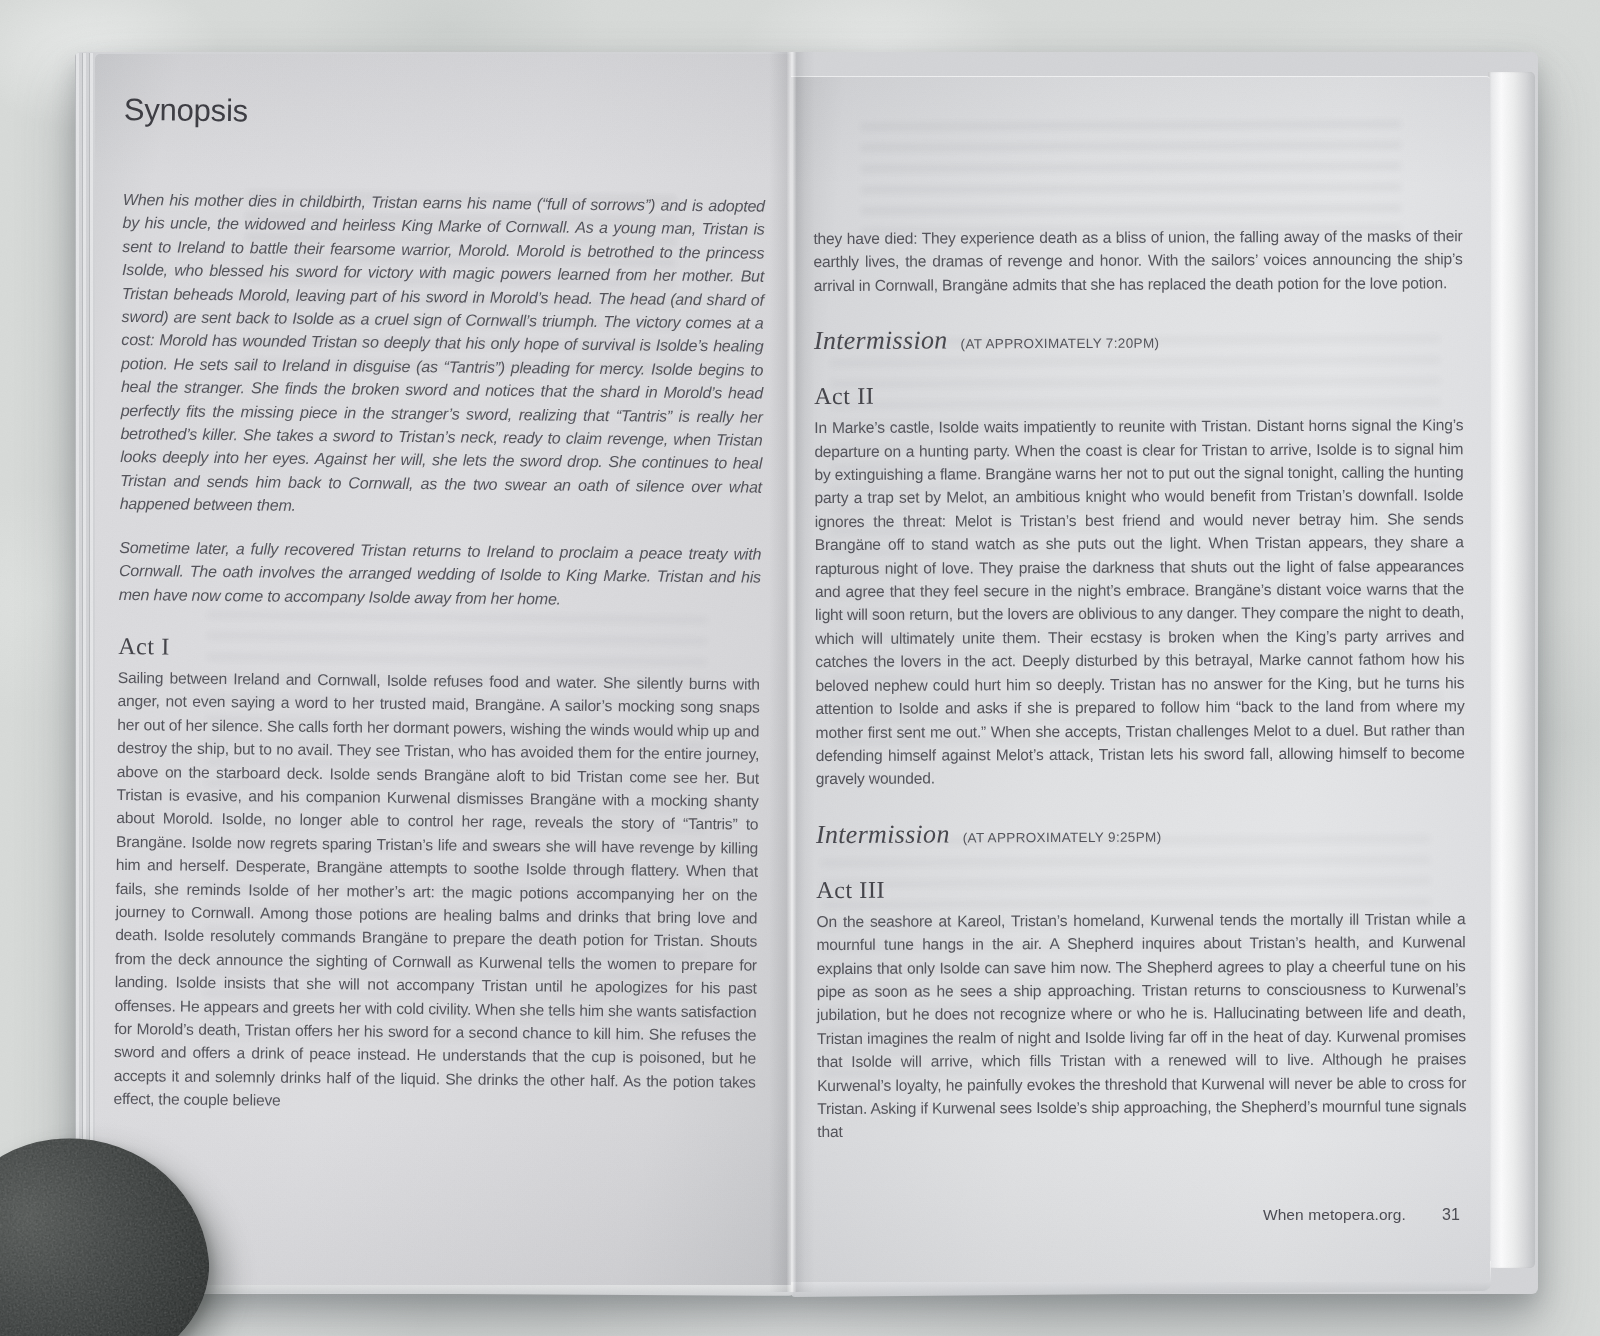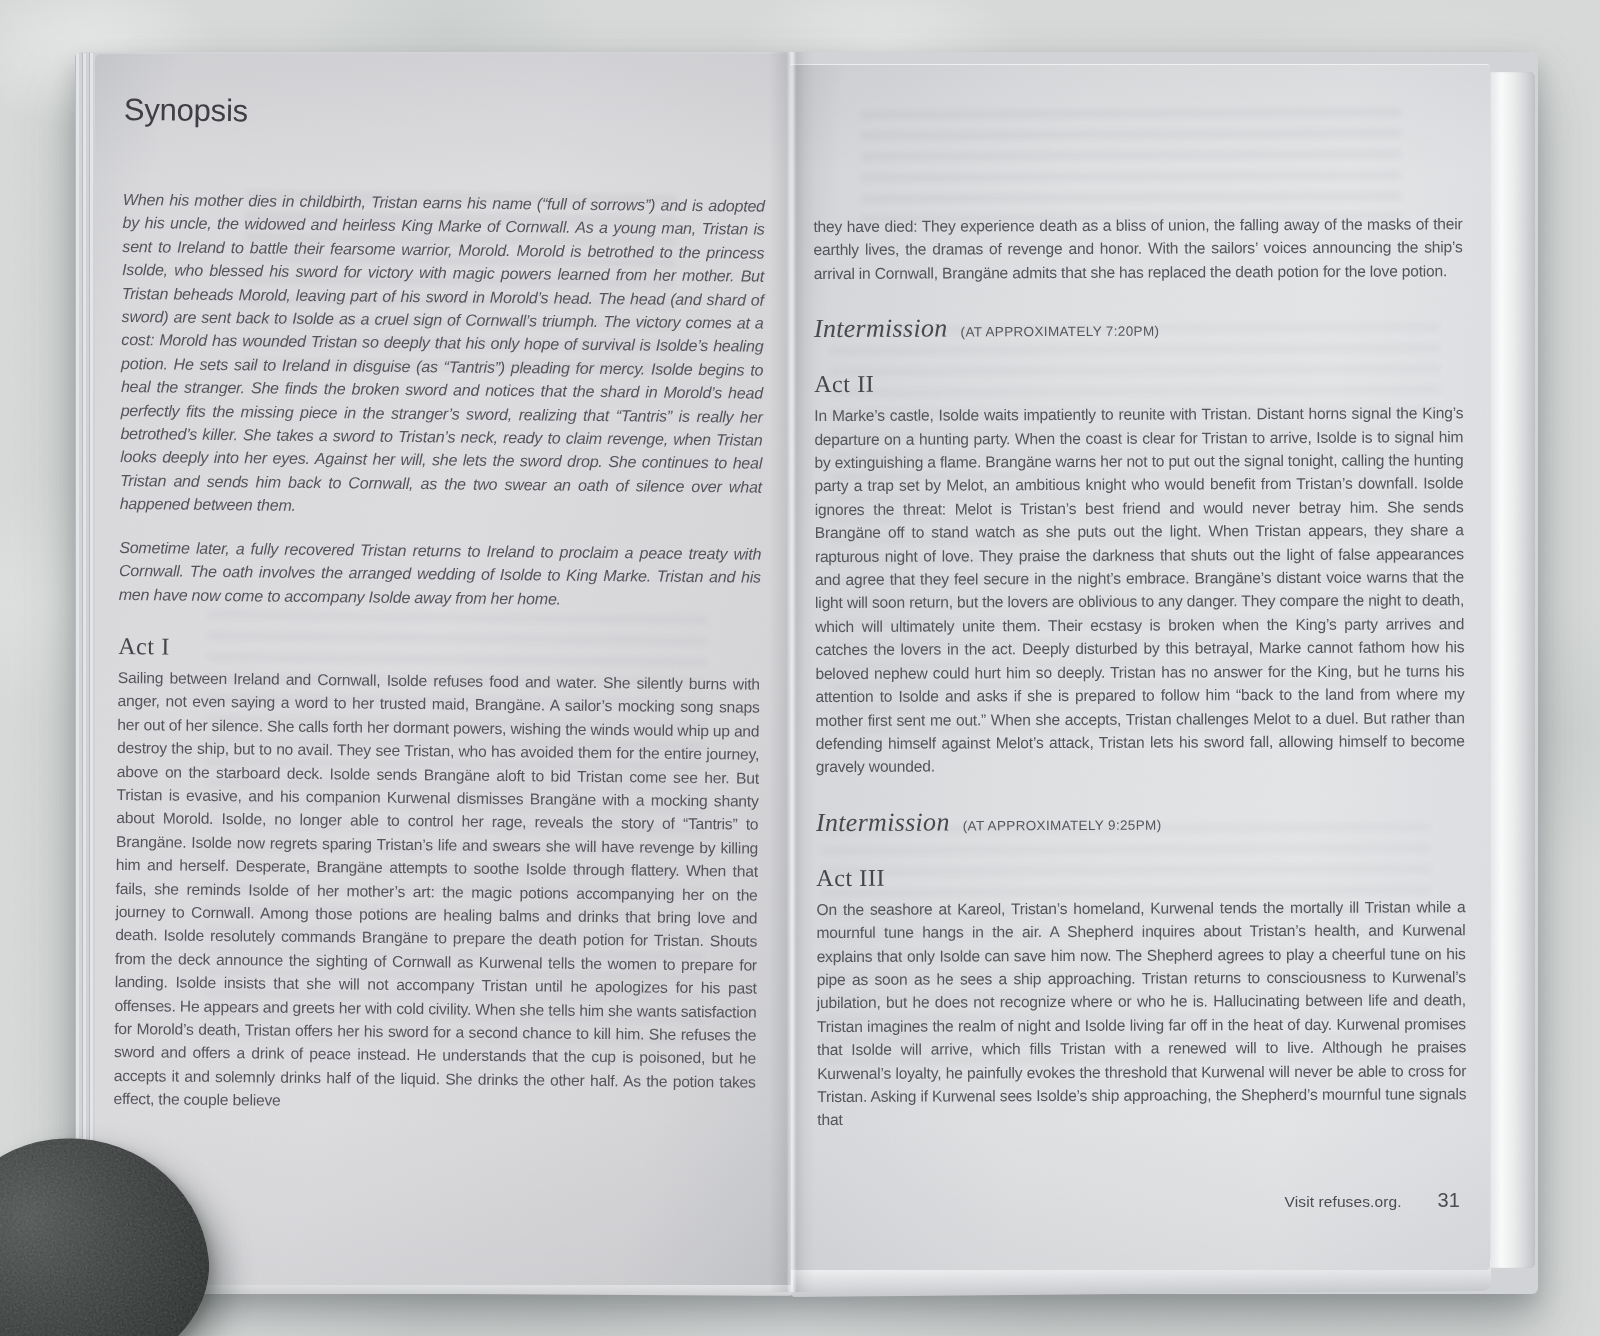--- a/index.html
+++ b/index.html
@@ -30,21 +30,21 @@
     background:linear-gradient(180deg,#f2f3f4 0%,#dcdde0 55%,#c7c9cc 100%);
     transform:rotate(-.5deg);border-radius:0 0 8px 4px;}
   .edge-bottom-left{position:absolute;left:22px;top:1226px;width:696px;height:16px;
     background:linear-gradient(180deg,#eceded 0%,#cfd1d3 100%);transform:rotate(.3deg);border-radius:0 0 4px 10px;}
 
   .page{position:absolute;overflow:hidden;}
   .page-left{left:20px;top:2px;width:696px;height:1231px;border-radius:5px 0 0 6px;
     background:linear-gradient(103deg,#cdced1 0%,#dadadd 9%,#dddde0 48%,#d6d6d9 82%,#c8c9cc 100%);}
   .page-left:before{content:"";position:absolute;inset:0;
     background:linear-gradient(180deg,rgba(120,122,128,.10) 0%,rgba(120,122,128,0) 10%,rgba(255,255,255,0) 86%,rgba(110,112,118,.08) 100%);}
-  .page-right{left:716px;top:12px;width:699px;height:1205px;border-radius:0 4px 4px 0;border-top:1px solid rgba(255,255,255,.55);
+  .page-right{left:716px;top:24px;width:699px;height:1205px;border-radius:0 4px 4px 0;border-top:1px solid rgba(255,255,255,.55);
     background:linear-gradient(94deg,#c6c7ca 0%,#d6d7da 7%,#e0e1e3 38%,#e4e5e7 72%,#dddee1 100%);}
   .page-right:before{content:"";position:absolute;inset:0;
     background:linear-gradient(180deg,rgba(120,122,128,.08) 0%,rgba(120,122,128,0) 9%,rgba(255,255,255,0) 88%,rgba(110,112,118,.07) 100%);}
   .gutter{position:absolute;left:694px;top:0;width:46px;height:1240px;pointer-events:none;z-index:5;
     background:linear-gradient(90deg,rgba(40,42,48,0) 0%,rgba(40,42,48,.10) 38%,rgba(255,255,255,.55) 50%,rgba(40,42,48,.12) 60%,rgba(40,42,48,.04) 78%,rgba(40,42,48,0) 100%);}
 
   
   .ghost{position:absolute;opacity:.055;filter:blur(3px);pointer-events:none;
     background:repeating-linear-gradient(180deg,#3a3c46 0 7px,rgba(0,0,0,0) 7px 21px);}
 
@@ -57,21 +57,21 @@
     letter-spacing:-.2px;text-align:justify;}
   .intro{font-style:italic;font-size:16px;margin-bottom:20px;}
   h2.act{margin:27px 0 6px 0;font-family:"Liberation Serif",serif;font-weight:400;
     font-size:24px;letter-spacing:.6px;color:#45454b;}
   .intermission{margin:29px 0 27px 0;display:flex;align-items:baseline;}
   .intermission .label{font-family:"Liberation Serif",serif;font-style:italic;font-weight:400;
     font-size:26px;color:#48484e;letter-spacing:.3px;text-align:right;}
   .intermission .time{margin-left:13px;font-size:13.5px;color:#55555c;letter-spacing:.35px;}
   .page-footer{position:absolute;right:30px;bottom:58px;z-index:3;display:flex;align-items:baseline;
     font-size:15.5px;color:#4c4c53;letter-spacing:.1px;}
-  .page-footer .pagenum{margin-left:36px;font-size:20px;}
+  .page-footer .pagenum{margin-left:36px;font-size:16px;}
 
   
   .pebble{position:absolute;left:-64px;top:1138px;width:272px;height:246px;z-index:10;
     border-radius:48% 52% 55% 45% / 52% 55% 45% 48%;transform:rotate(-7deg);
     background:radial-gradient(circle at 36% 30%,#4d514f 0%,#393d3c 35%,#2a2e2d 65%,#1c1f1e 95%);
     box-shadow:16px 16px 28px rgba(58,62,61,.38),4px 6px 10px rgba(58,62,61,.30);}
   .pebble svg{position:absolute;inset:0;width:100%;height:100%;opacity:.28;border-radius:inherit;}
 </style>
 </head>
 <body>
@@ -110,21 +110,21 @@
         <h2 class="act">Act II</h2>
         <p class="body-text">In Marke’s castle, Isolde waits impatiently to reunite with Tristan. Distant horns signal the King’s departure on a hunting party. When the coast is clear for Tristan to arrive, Isolde is to signal him by extinguishing a flame. Brangäne warns her not to put out the signal tonight, calling the hunting party a trap set by Melot, an ambitious knight who would benefit from Tristan’s downfall. Isolde ignores the threat: Melot is Tristan’s best friend and would never betray him. She sends Brangäne off to stand watch as she puts out the light. When Tristan appears, they share a rapturous night of love. They praise the darkness that shuts out the light of false appearances and agree that they feel secure in the night’s embrace. Brangäne’s distant voice warns that the light will soon return, but the lovers are oblivious to any danger. They compare the night to death, which will ultimately unite them. Their ecstasy is broken when the King’s party arrives and catches the lovers in the act. Deeply disturbed by this betrayal, Marke cannot fathom how his beloved nephew could hurt him so deeply. Tristan has no answer for the King, but he turns his attention to Isolde and asks if she is prepared to follow him “back to the land from where my mother first sent me out.” When she accepts, Tristan challenges Melot to a duel. But rather than defending himself against Melot’s attack, Tristan lets his sword fall, allowing himself to become gravely wounded.</p>
         <div class="intermission">
           <span class="label">Intermission</span>
           <span class="time">(AT APPROXIMATELY 9:25PM)</span>
         </div>
         <h2 class="act">Act III</h2>
         <p class="body-text">On the seashore at Kareol, Tristan’s homeland, Kurwenal tends the mortally ill Tristan while a mournful tune hangs in the air. A Shepherd inquires about Tristan’s health, and Kurwenal explains that only Isolde can save him now. The Shepherd agrees to play a cheerful tune on his pipe as soon as he sees a ship approaching. Tristan returns to consciousness to Kurwenal’s jubilation, but he does not recognize where or who he is. Hallucinating between life and death, Tristan imagines the realm of night and Isolde living far off in the heat of day. Kurwenal promises that Isolde will arrive, which fills Tristan with a renewed will to live. Although he praises Kurwenal’s loyalty, he painfully evokes the threshold that Kurwenal will never be able to cross for Tristan. Asking if Kurwenal sees Isolde’s ship approaching, the Shepherd’s mournful tune signals that</p>
       </div>
       <div class="page-footer">
-        <span>Visit refuses.org.</span>
+        <span>When metopera.org.</span>
         <span class="pagenum">31</span>
       </div>
     </div>
 
     <div class="gutter"></div>
   </div>
 
   <div class="pebble">
     <svg>
       <filter id="pn">

